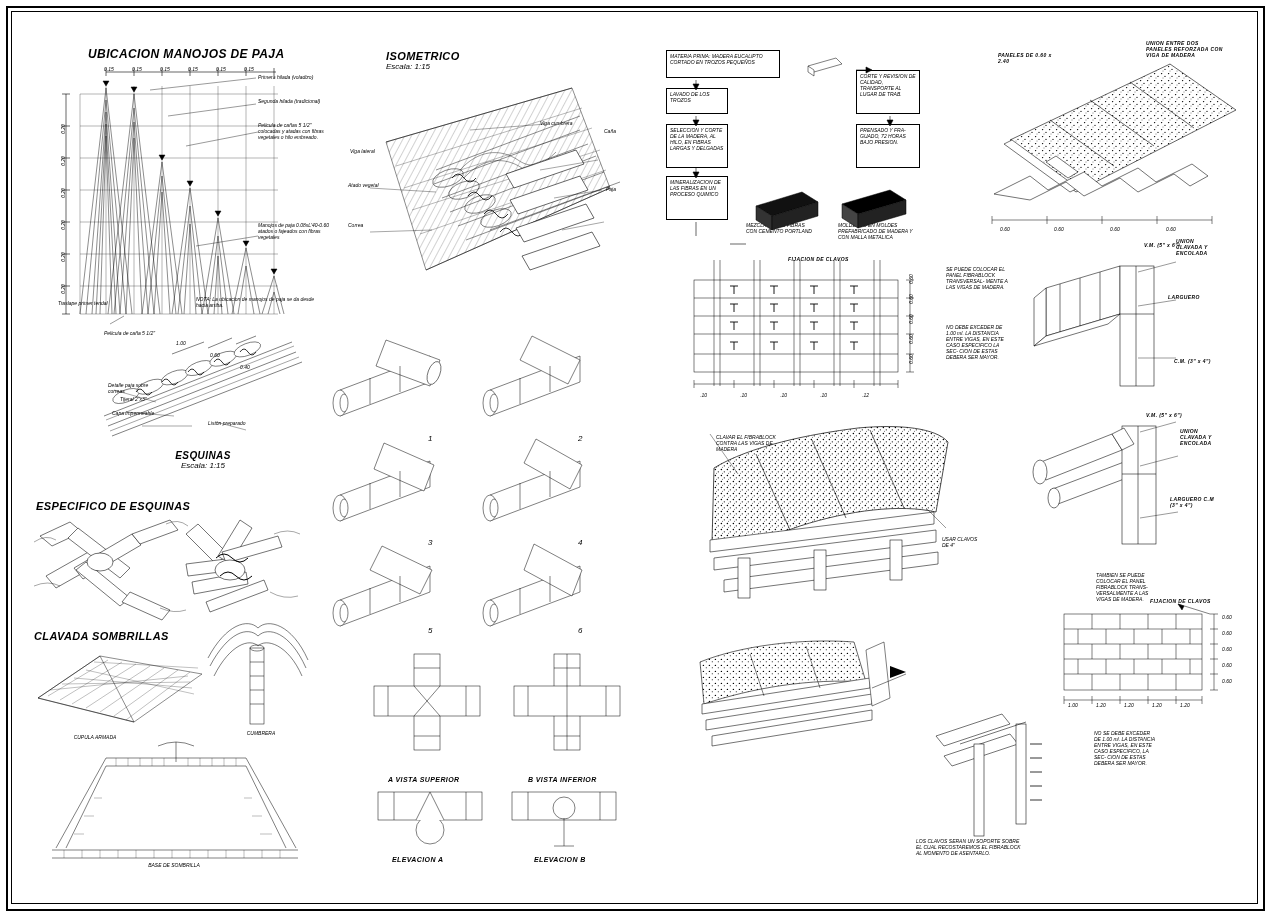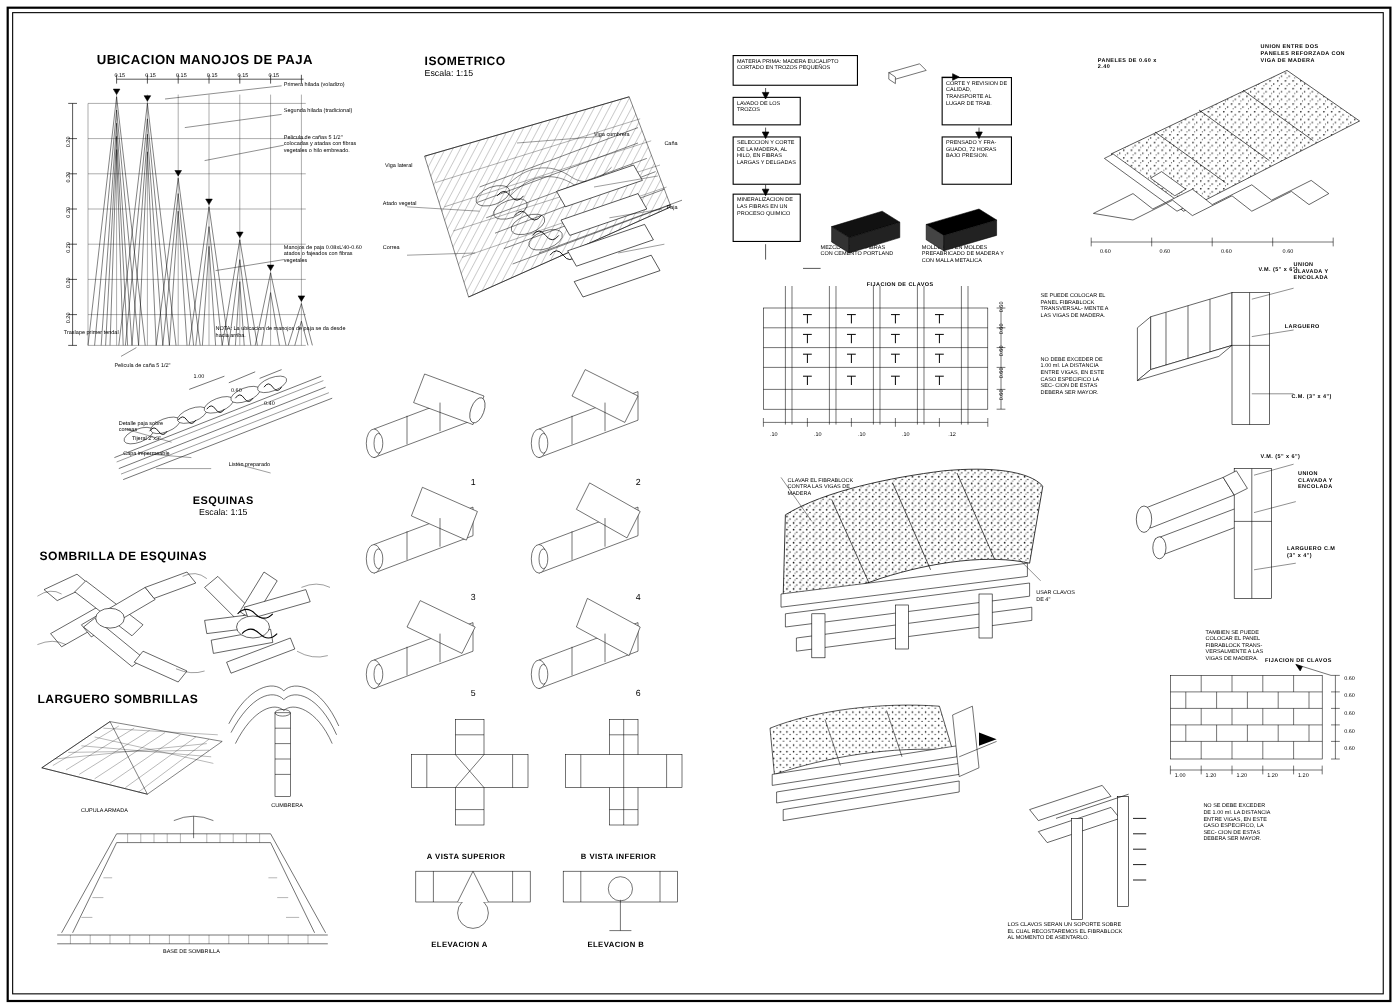--- a/index.html
+++ b/index.html
@@ -1,18 +1,18 @@
 <!DOCTYPE html>
 <html><head>
 <meta charset="utf-8">
 <style>
   html,body{margin:0;padding:0;background:#ffffff;}
   body{width:1269px;height:915px;position:relative;overflow:hidden;
        font-family:"Liberation Sans",sans-serif;color:#000;}
-  #sheet{position:absolute;left:0;top:0;width:1269px;height:915px;}
+  #sheet{position:absolute;left:0;top:0;width:1269px;height:915px;font-style:italic;}
   .frame{position:absolute;left:6px;top:6px;width:1255px;height:901px;border:2px solid #000;}
   .frame2{position:absolute;left:11px;top:11px;width:1245px;height:891px;border:1px solid #000;}
   .blk{position:absolute;}
   .ttl{font-weight:bold;letter-spacing:.4px;}
   .t5{font-size:5px;line-height:6px;}
   .t7{font-size:7px;line-height:8px;}
   .t8{font-size:8px;line-height:9px;}
   .t11{font-size:11px;line-height:12px;}
   .t12{font-size:12px;line-height:13px;}
   .box{border:1px solid #000;box-sizing:border-box;padding:2px 3px;background:#fff;}
@@ -277,21 +277,21 @@
   <div class="blk t5" style="left:108px;top:382px;width:46px;">Detalle paja sobre correas</div>
   <div class="blk t5" style="left:120px;top:396px;width:40px;">Tijeral 2"x3"</div>
   <div class="blk t5" style="left:112px;top:410px;width:52px;">Capa impermeable</div>
   <div class="blk t5" style="left:208px;top:420px;width:52px;">Listón preparado</div>
 
   <div class="blk cap" style="left:148px;top:450px;width:110px;">
     <div class="ttl t10" style="font-size:10px;">ESQUINAS</div>
     <div class="t8">Escala: 1:15</div>
   </div>
 
-  <div class="blk ttl t11" style="left:36px;top:500px;">SOMBRILLA DE ESQUINAS</div>
+  <div class="blk ttl t11" style="left:36px;top:500px;">ESPECIFICO DE ESQUINAS</div>
   <div class="blk" style="left:34px;top:506px;width:270px;height:120px;">
     <svg width="270" height="120" viewBox="0 0 270 120">
       <g stroke="#000" stroke-width=".55" fill="#fff">
 
         <path d="M6 30 l30 -14 l12 10 l-30 14 z"></path>
         <path d="M12 70 l46 -26 l10 12 l-46 26 z"></path>
         <path d="M44 22 l52 40 l-10 10 l-52 -40 z"></path>
         <path d="M40 62 l58 -34 l9 11 l-58 34 z"></path>
         <path d="M52 56 l44 36 l-10 8 l-44 -36 z"></path>
         <ellipse cx="66" cy="56" rx="13" ry="9"></ellipse>
@@ -315,21 +315,21 @@
       <g stroke="#000" stroke-width="1" fill="none">
         <path d="M182 52 q8 -8 16 0 q8 8 16 0"></path>
         <path d="M186 70 q8 -8 16 0 q8 8 16 0"></path>
       </g>
       <g stroke="#000" stroke-width=".35" fill="none">
         <path d="M240 28 q14 -6 26 0 M236 86 q14 8 28 4"></path>
       </g>
     </svg>
   </div>
 
-  <div class="blk ttl t11" style="left:34px;top:630px;">LARGUERO SOMBRILLAS</div>
+  <div class="blk ttl t11" style="left:34px;top:630px;">CLAVADA SOMBRILLAS</div>
   <div class="blk" style="left:30px;top:646px;width:180px;height:88px;">
     <svg width="180" height="88" viewBox="0 0 180 88">
       <g stroke="#000" stroke-width=".45" fill="none">
         <path d="M8 52 L70 10 L172 28 L104 76 Z"></path>
         <path d="M8 52 L104 76 M70 10 L104 76 M70 10 L8 52"></path>
       </g>
       <g stroke="#000" stroke-width=".3" fill="none" opacity=".85">
         <path d="M20 44 L158 30 M32 38 L160 36 M44 32 L162 42 M56 24 L164 48 M64 16 L168 22"></path>
         <path d="M18 50 L78 14 M30 54 L92 16 M42 58 L106 18 M56 62 L120 20 M70 66 L134 22 M84 70 L148 24 M96 74 L160 26"></path>
       </g>

